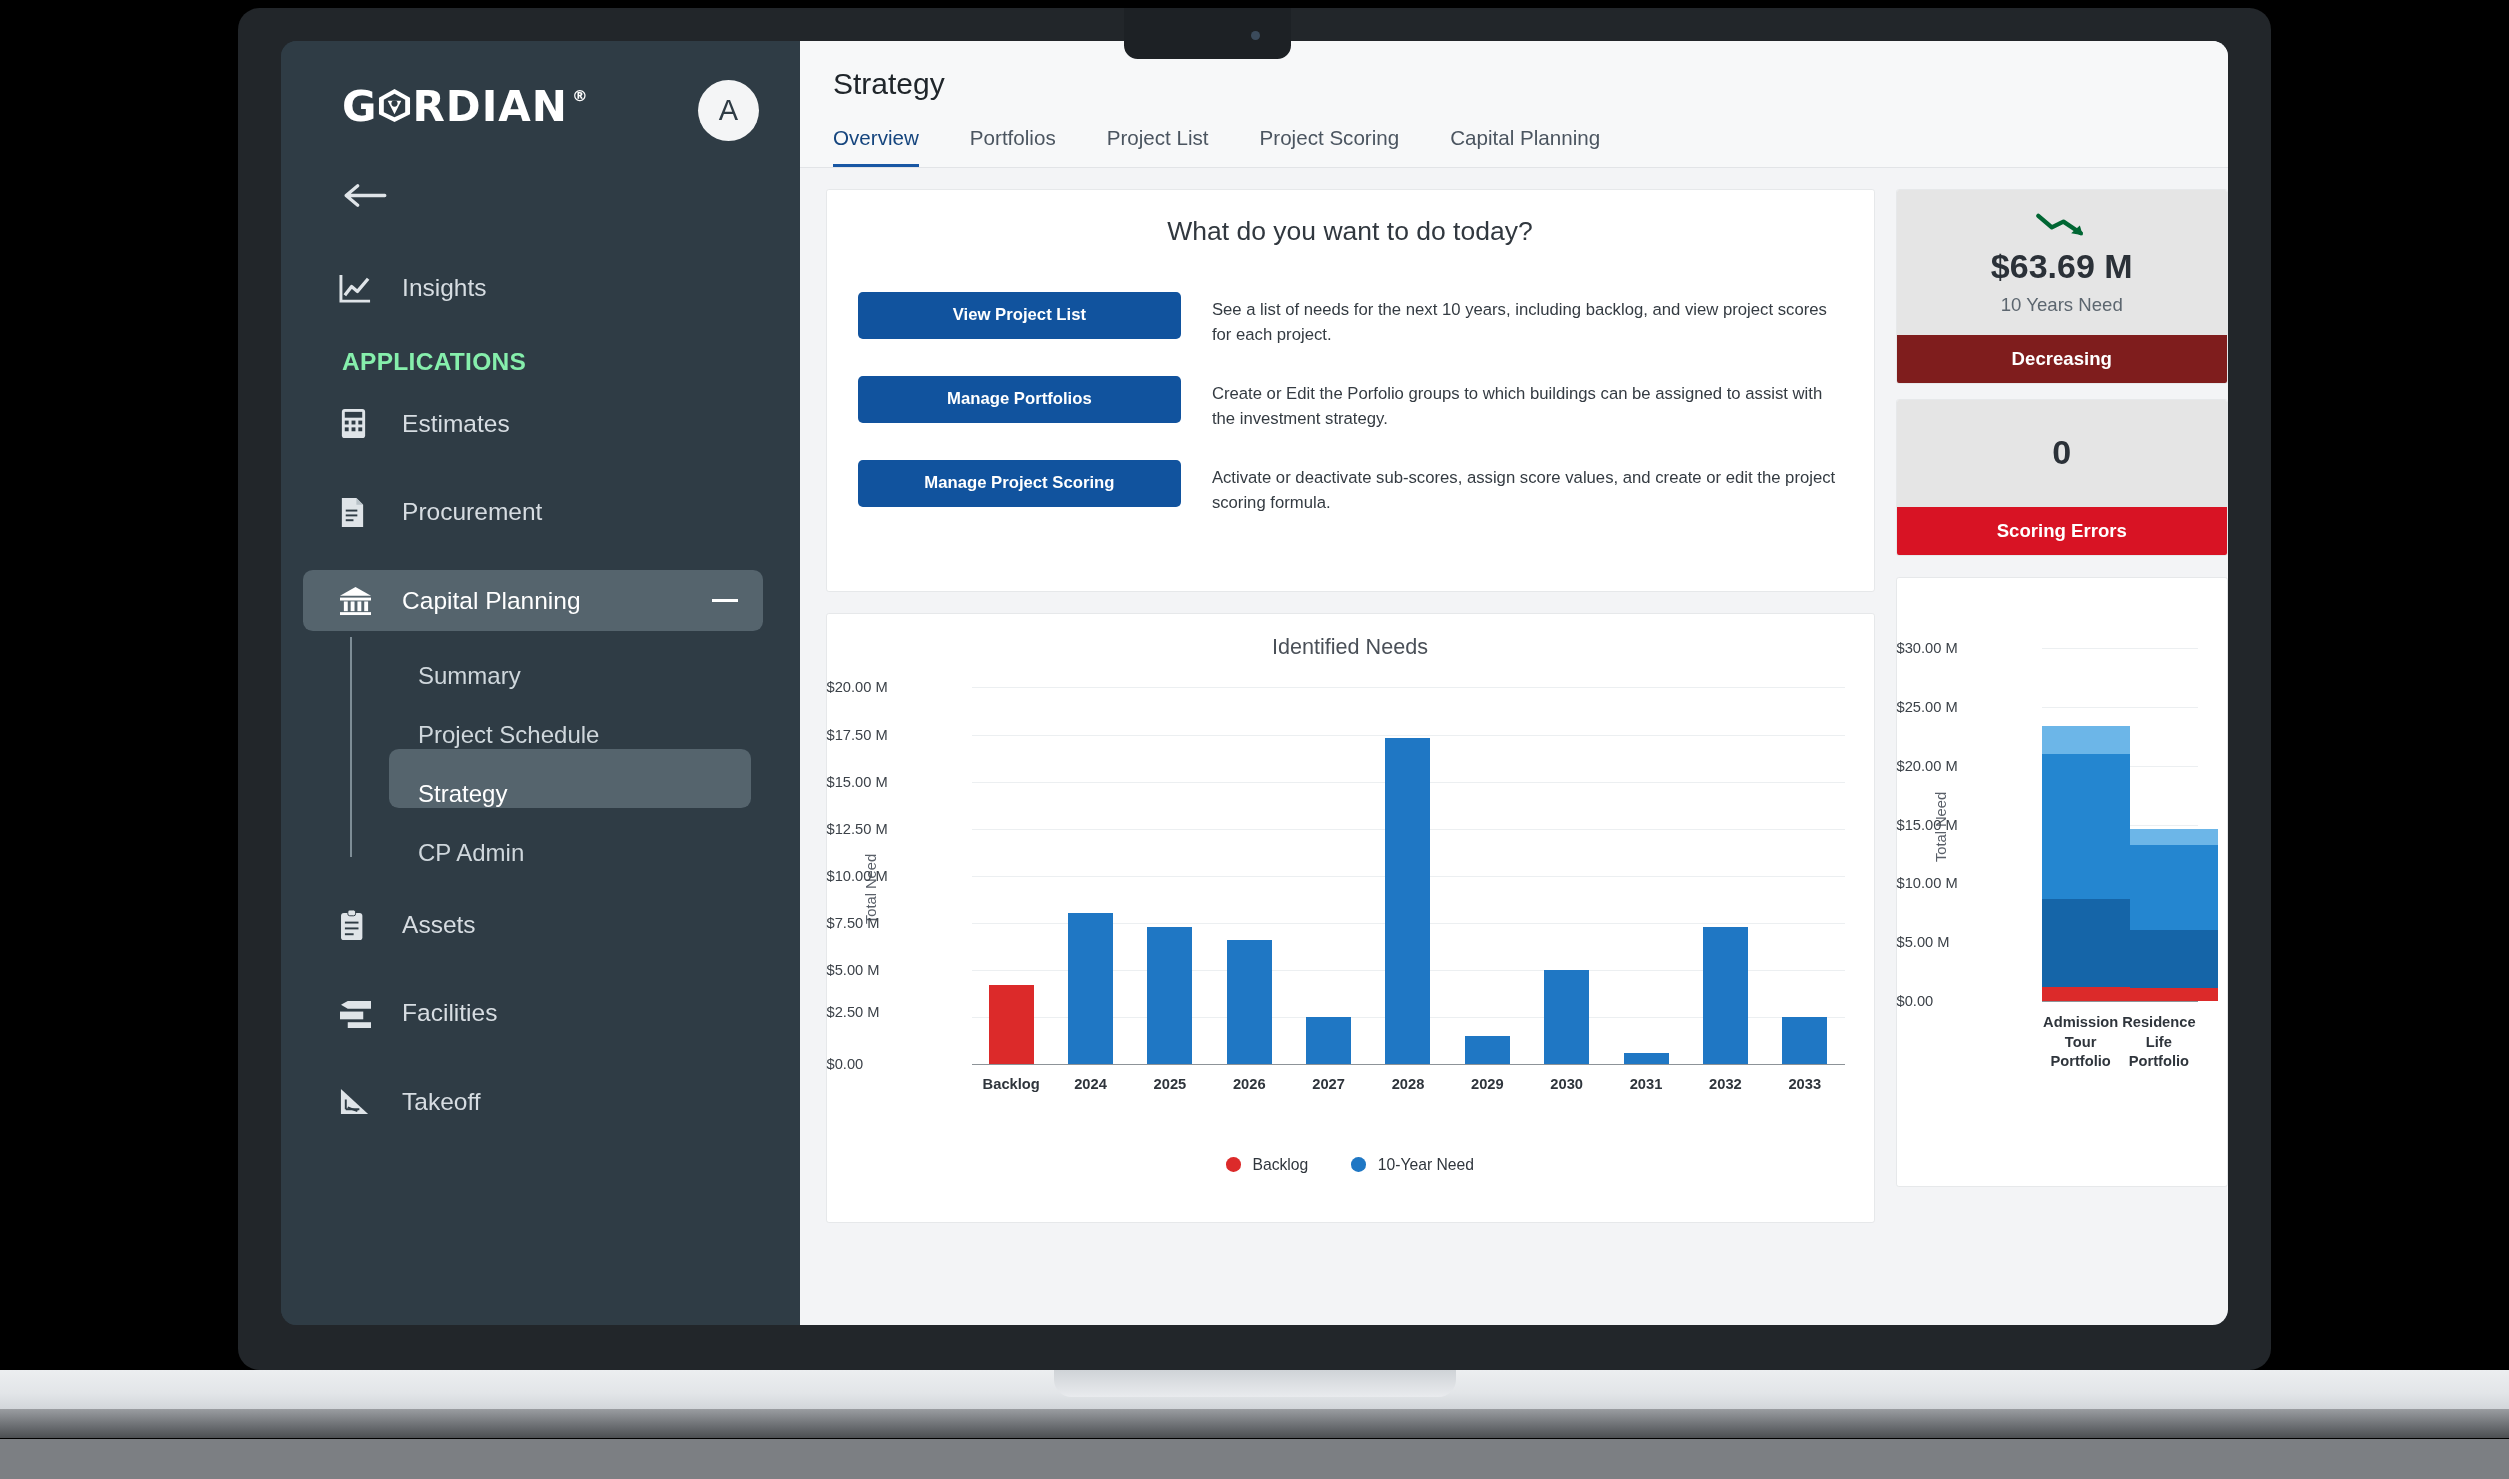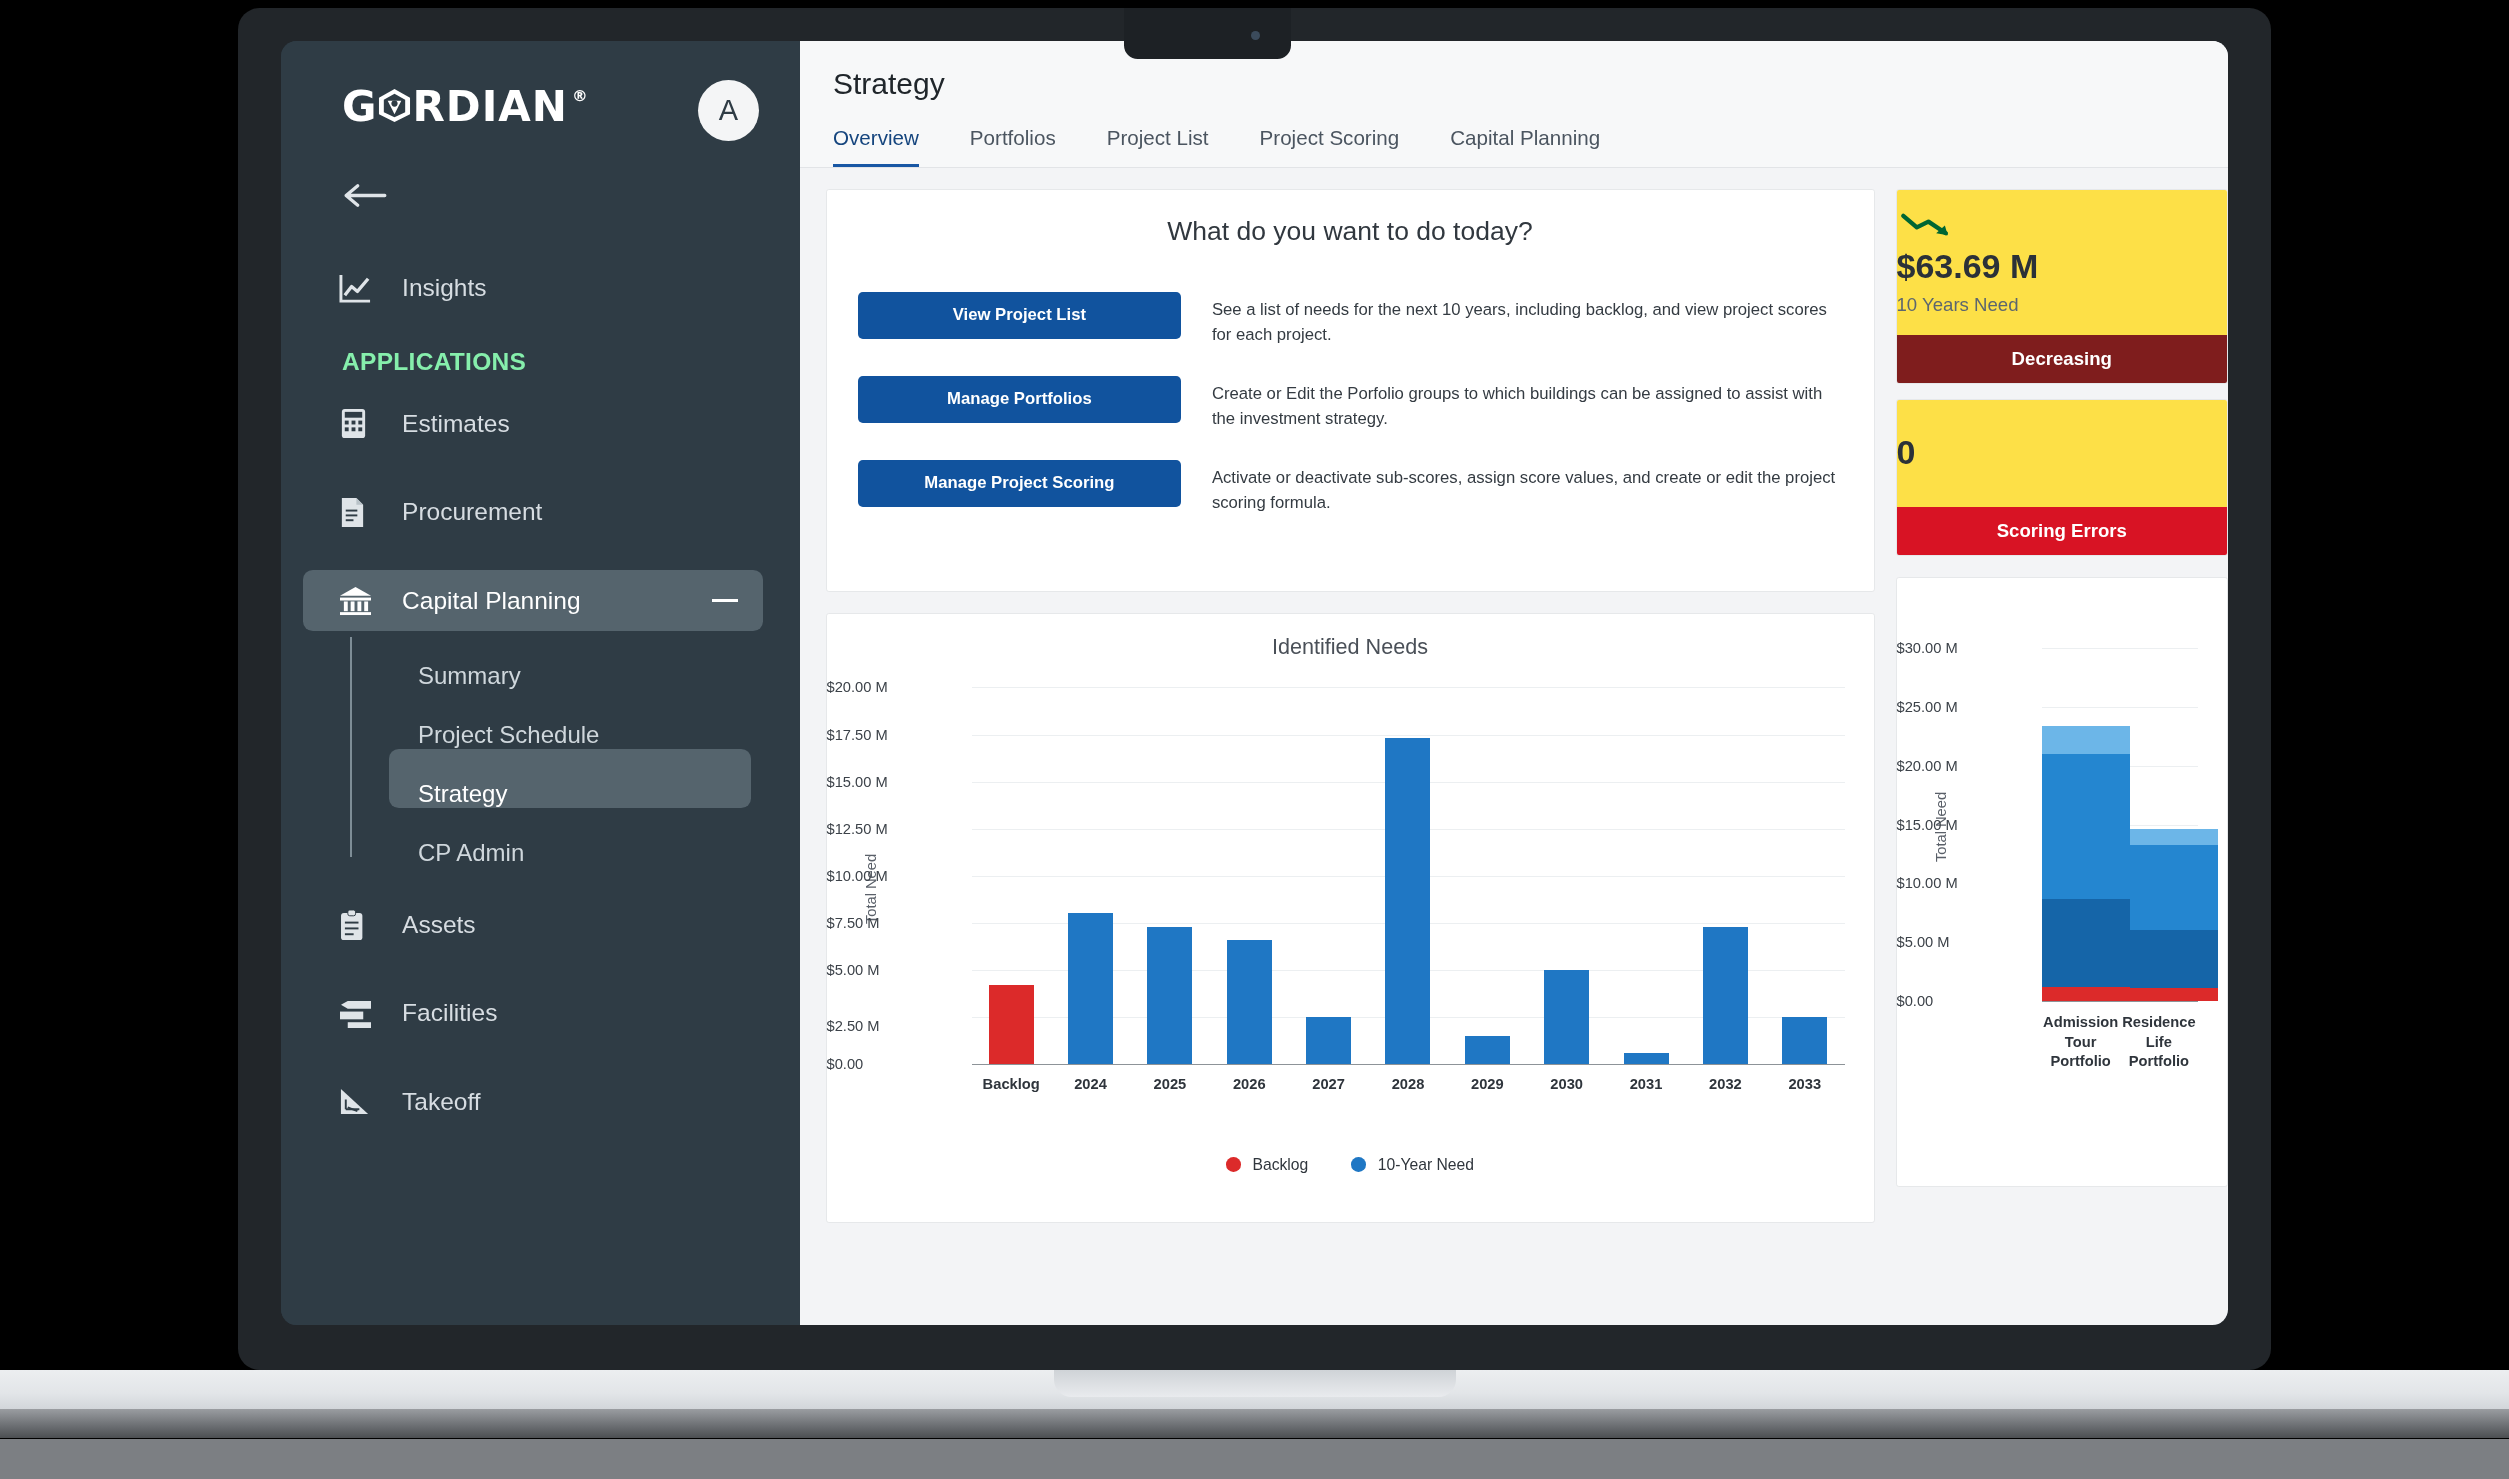--- a/index.html
+++ b/index.html
@@ -175,21 +175,22 @@
     margin-left: 15.7px;
   }
   .action-desc {
     flex: 1; font-size: 16.7px; color: #343b42; line-height: 1.5;
     padding: 4.9px 29px 0 31px;
   }
 
   
   .kpi { margin-bottom: 15.7px; overflow: hidden; }
   .kpi-body {
-    background: #fde047; padding: 19.6px 0 19.6px 0;
+    background: #e5e5e5; padding: 19.6px 0 19.6px 0;
+    text-align: center;
   }
   .kpi-icon { height: 31px; margin-bottom: 5.9px; }
   .kpi-value { font-size: 34px; font-weight: 700; color: #2b3138; }
   .kpi-sub { font-size: 18.6px; color: #5c666f; margin-top: 7.8px; }
   .kpi-band {
     color: #fff; text-align: center;
     font-size: 18.6px; font-weight: 700; padding: 12.7px 0;
   }
   .kpi-tall .kpi-body { padding: 33px 0 35px 0; }
 
@@ -429,21 +430,21 @@
 
             <div style="height:21.6px"></div>
 
             <div class="card chart-card">
               <div class="chart-title">Identified Needs</div>
               <div class="chart-area" id="chart1">
                 <div class="y-label">Total Need</div>
               <div class="grid-line base" style="top: 390px;"></div>
                   <div class="ytick" style="top: 390px;">$0.00</div>
                   <div class="grid-line" style="top: 343px;"></div>
-                  <div class="ytick" style="top: 352px;">$2.50 M</div>
+                  <div class="ytick" style="top: 338px;">$2.50 M</div>
                   <div class="grid-line" style="top: 296px;"></div>
                   <div class="ytick" style="top: 296px;">$5.00 M</div>
                   <div class="grid-line" style="top: 249px;"></div>
                   <div class="ytick" style="top: 249px;">$7.50 M</div>
                   <div class="grid-line" style="top: 202px;"></div>
                   <div class="ytick" style="top: 202px;">$10.00 M</div>
                   <div class="grid-line" style="top: 155px;"></div>
                   <div class="ytick" style="top: 155px;">$12.50 M</div>
                   <div class="grid-line" style="top: 108px;"></div>
                   <div class="ytick" style="top: 108px;">$15.00 M</div>

